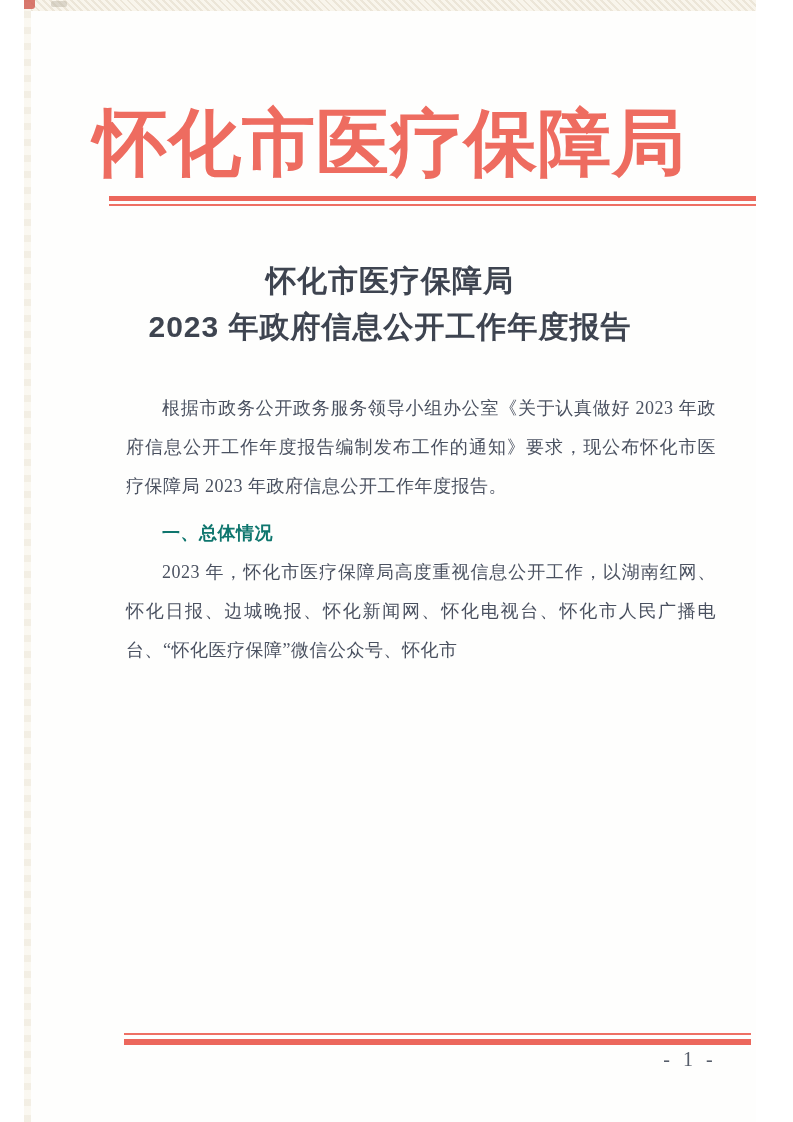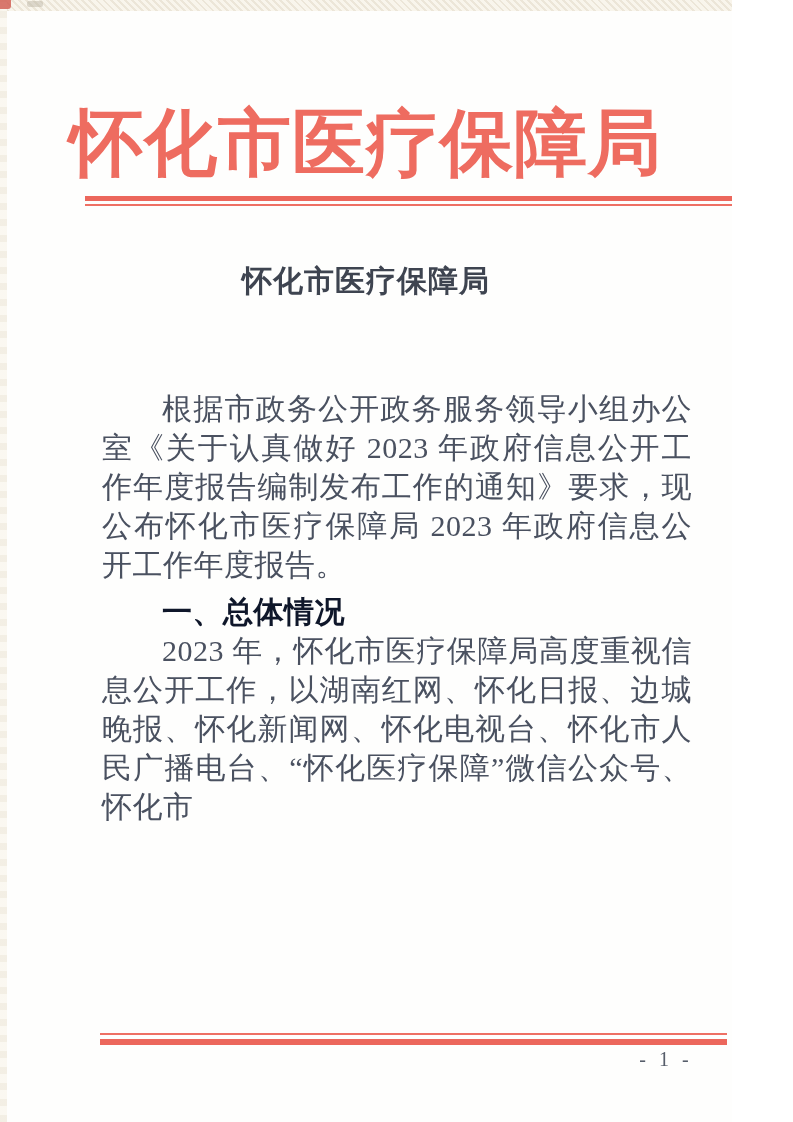--- a/index.html
+++ b/index.html
@@ -6,20 +6,21 @@
   html, body { background: #ffffff; }
   body { width: 793px; height: 1122px; overflow: hidden; }
 
   .page {
     position: relative;
     width: 732px;
     height: 1122px;
     background: #fefefd;
     overflow: hidden;
     font-family: "Liberation Serif", "DejaVu Serif", serif;
+    margin-left: 24px;
   }
 
   
   .scan-edge-top {
     position: absolute; top: 0; left: 0;
     width: 100%; height: 11px;
     background: repeating-linear-gradient(45deg, #eae3d4 0 2px, #f8f4ea 2px 5px);
     opacity: .9;
   }
   .scan-edge-left {
@@ -68,31 +69,31 @@
     font-size: 30px;
     line-height: 46px;
     color: #3e4450;
     letter-spacing: 1px;
   }
 
   
   .doc-body {
     position: absolute; top: 389px; left: 102px; width: 590px;
     font-family: "Liberation Serif", "DejaVu Serif", serif;
-    font-size: 30px;
+    font-size: 18px;
     line-height: 39px;
     color: #4a5160;
     text-align: justify;
     letter-spacing: 0.5px;
   }
   .doc-body p { text-indent: 2em; margin: 0; }
   .doc-body .section-heading {
     font-family: "Liberation Sans", "DejaVu Sans", sans-serif;
     font-weight: bold;
-    color: #0f172a;
+    color: #0f766e;
     margin-top: 8px;
     text-align: left;
   }
 
   
   .footer-rule {
     position: absolute; top: 1033px; left: 100px; width: 627px;
   }
   .footer-rule .rule-thin  { height: 2px; background: #ee7064; }
   .footer-rule .rule-thick { height: 6px; background: #ec675c; margin-top: 4px; }
@@ -118,20 +119,21 @@
 
   <div class="letterhead">怀化市医疗保障局</div>
 
   <div class="letterhead-rule">
     <div class="rule-thick"></div>
     <div class="rule-thin"></div>
   </div>
 
   <div class="doc-title">
     <div>怀化市医疗保障局</div>
+    <div>2023 年政府信息公开工作年度报告</div>
   </div>
 
   <div class="doc-body">
     <p>根据市政务公开政务服务领导小组办公室《关于认真做好 2023 年政府信息公开工作年度报告编制发布工作的通知》要求，现公布怀化市医疗保障局 2023 年政府信息公开工作年度报告。</p>
     <p class="section-heading">一、总体情况</p>
     <p>2023 年，怀化市医疗保障局高度重视信息公开工作，以湖南红网、怀化日报、边城晚报、怀化新闻网、怀化电视台、怀化市人民广播电台、“怀化医疗保障”微信公众号、怀化市</p>
   </div>
 
   <div class="footer-rule">
     <div class="rule-thin"></div>

